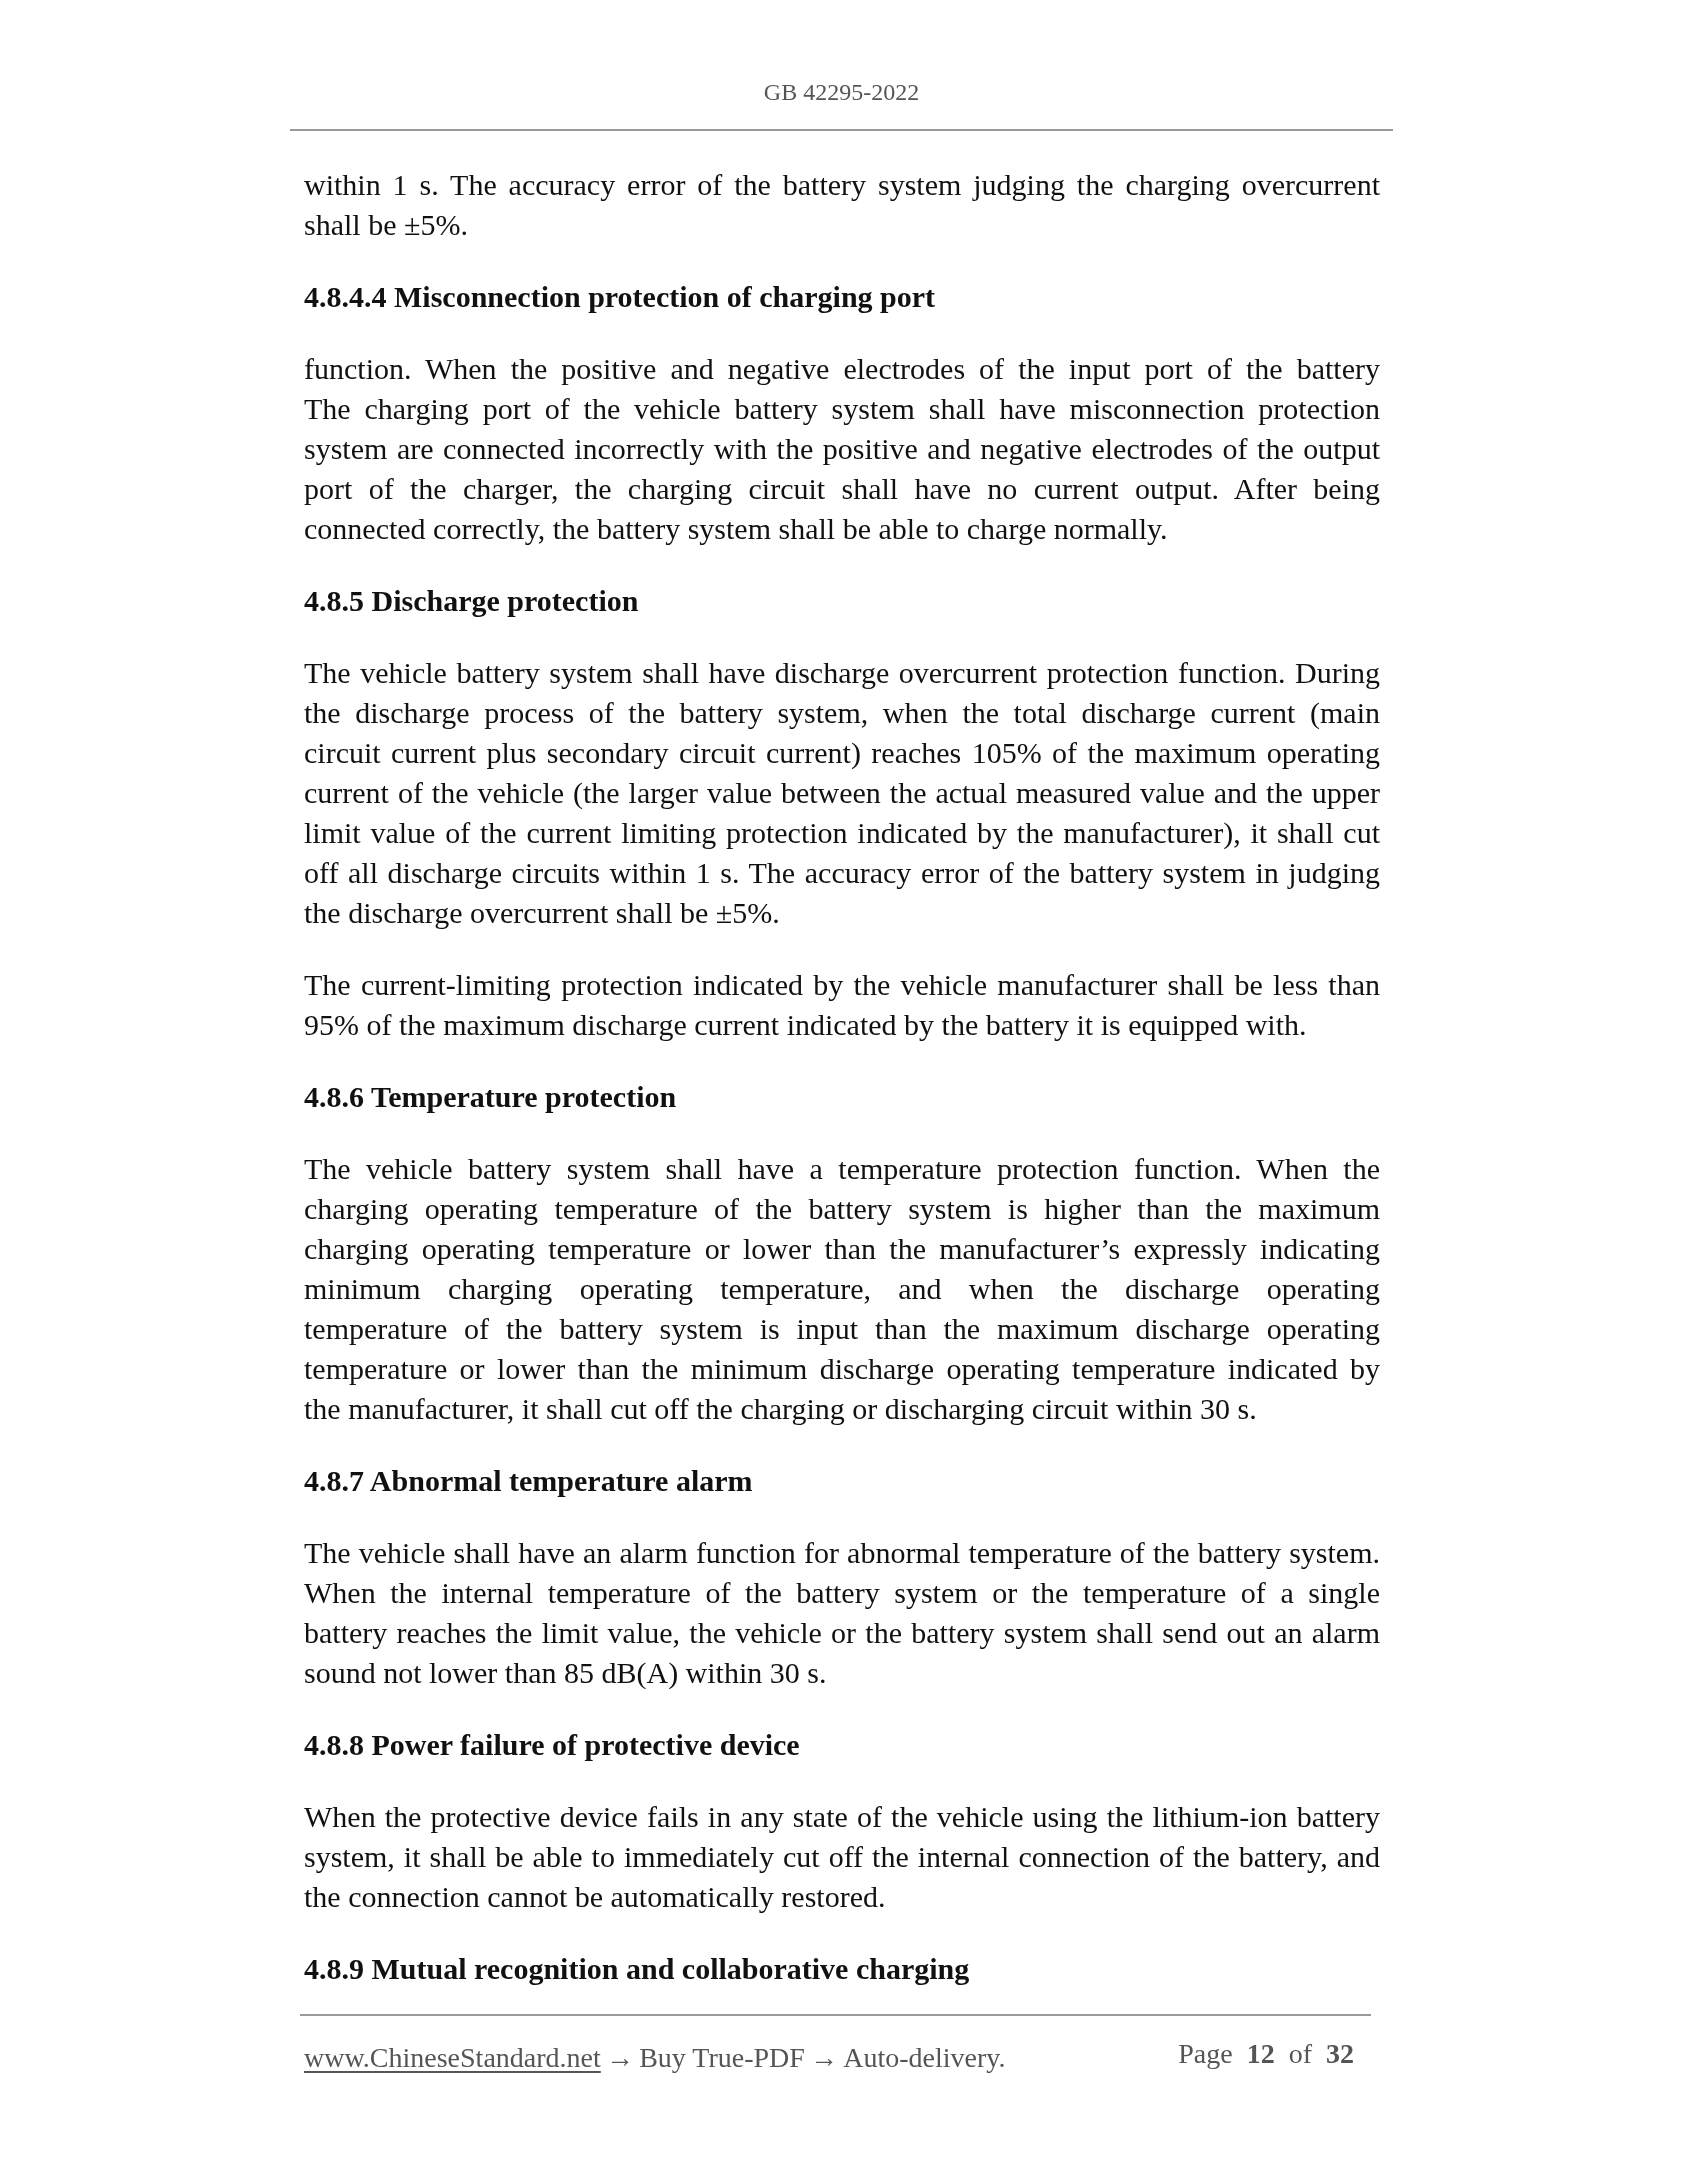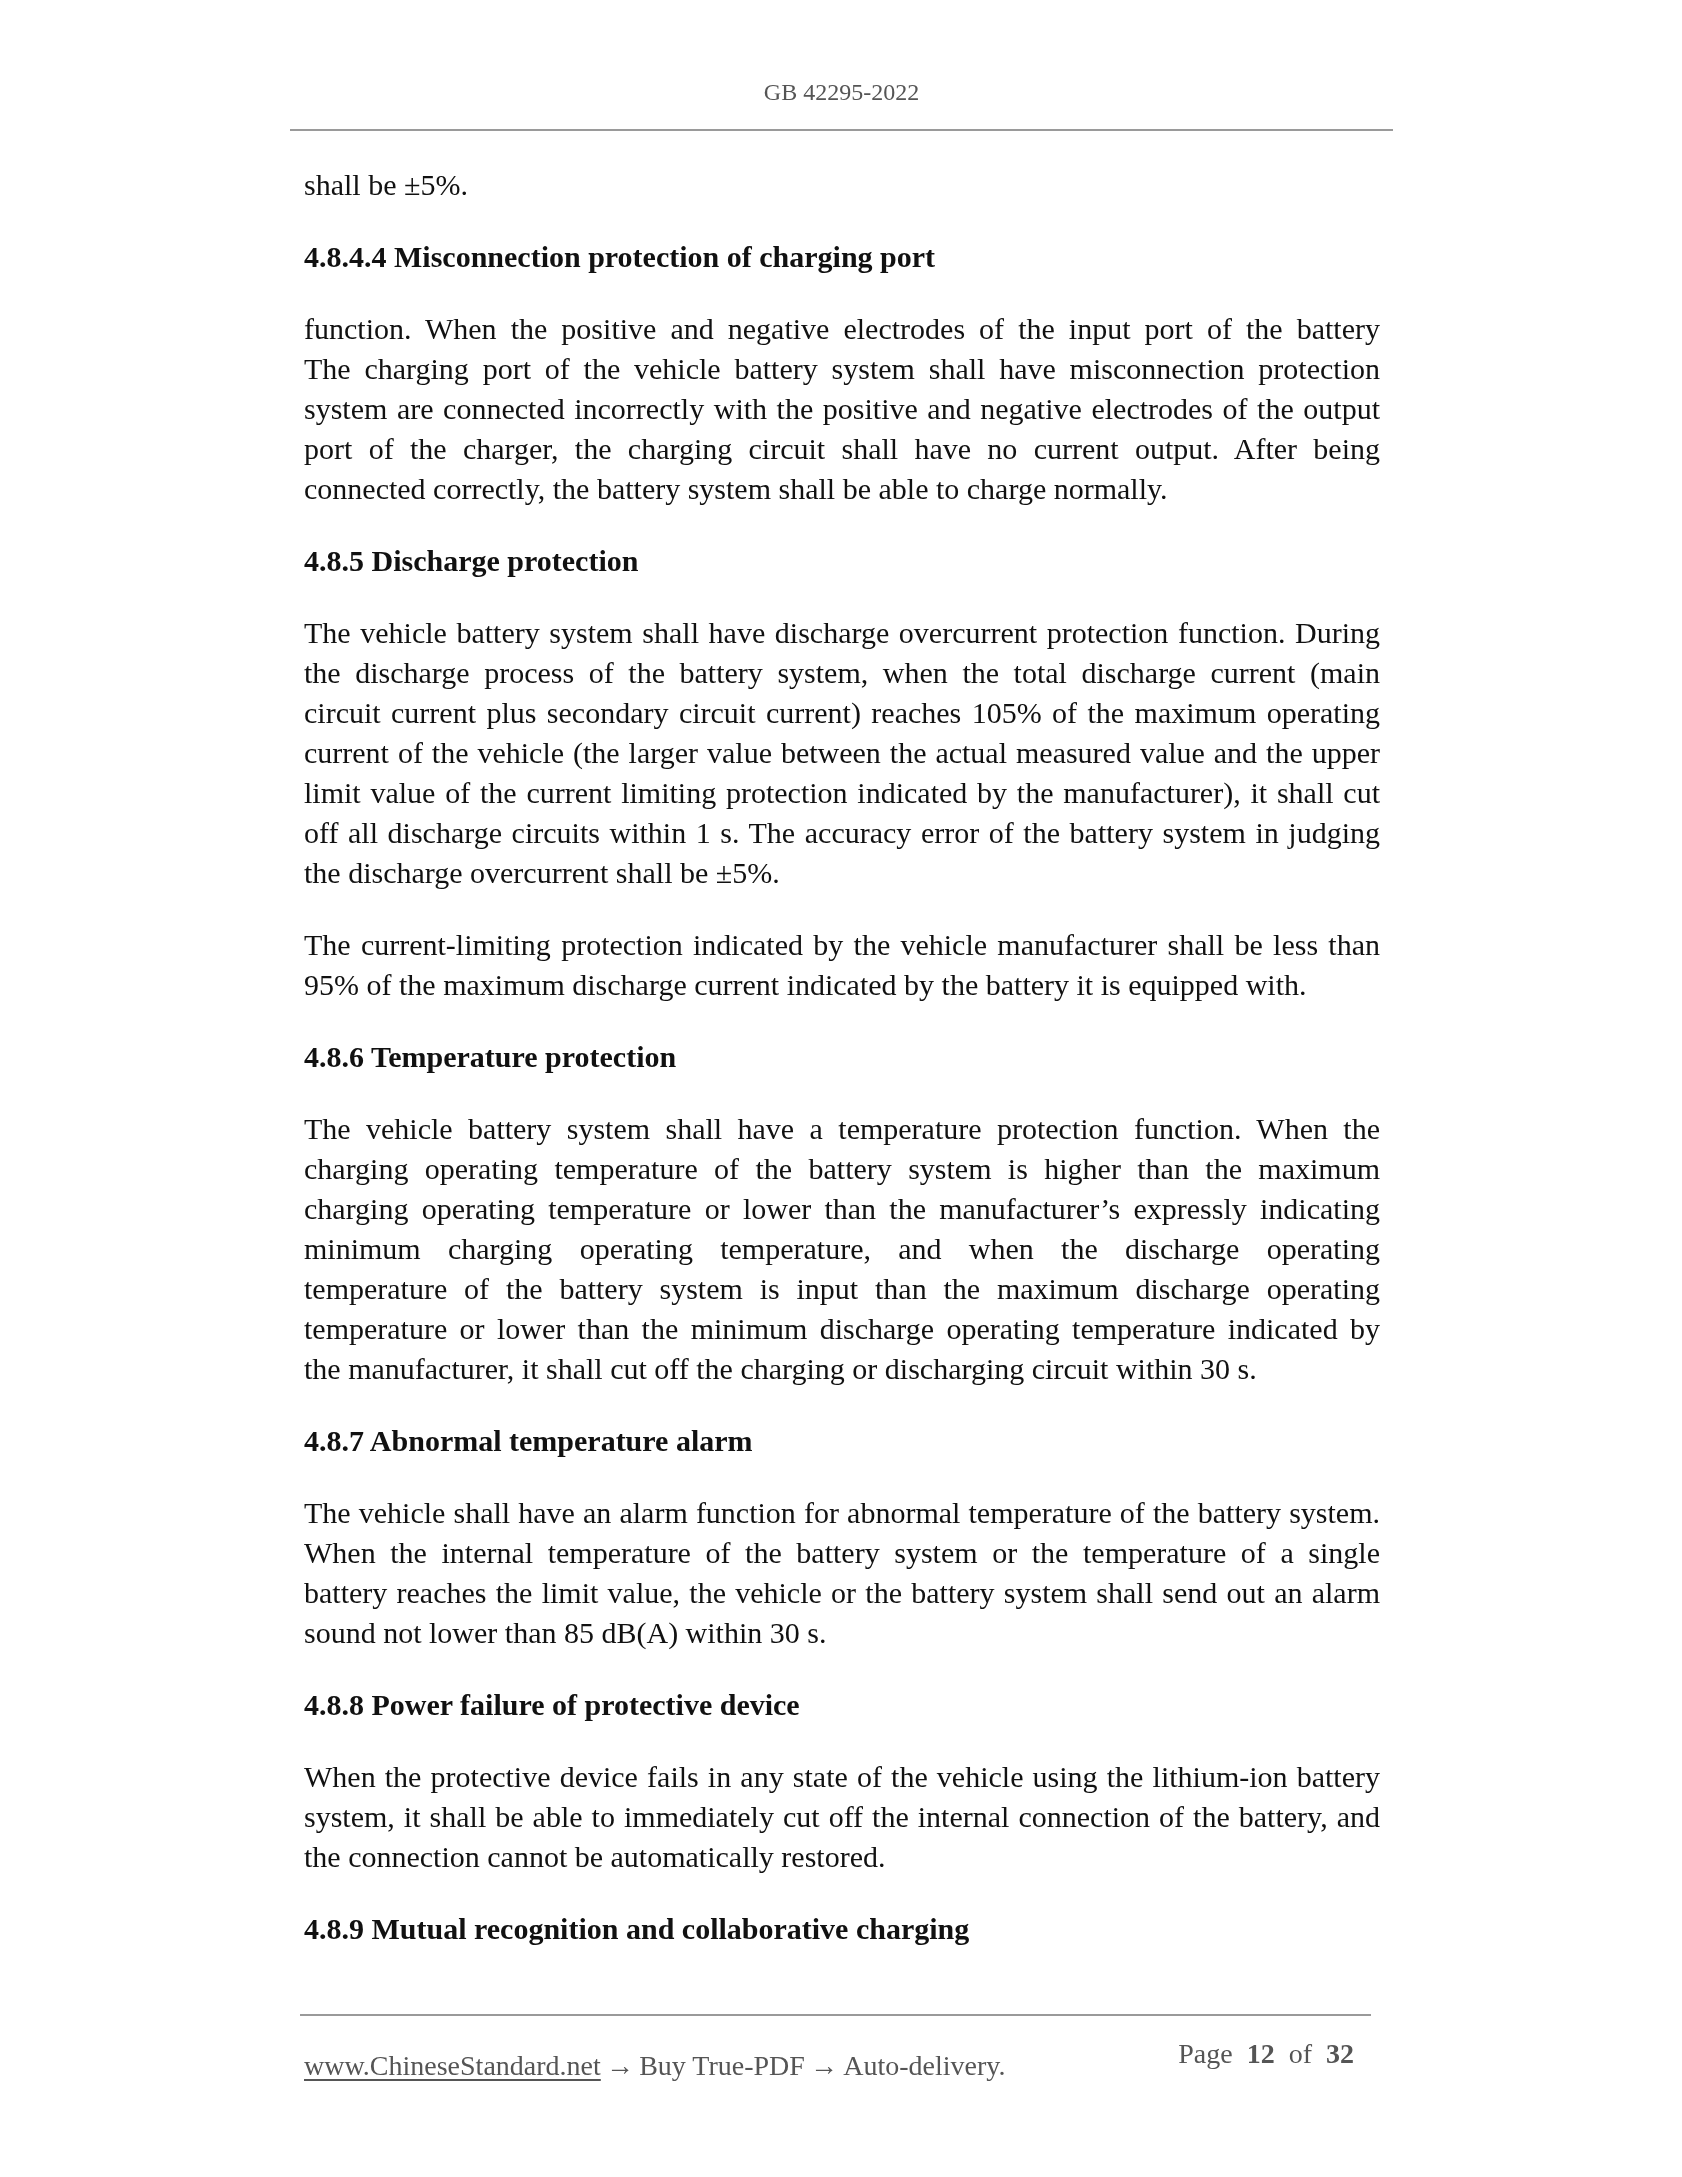--- a/index.html
+++ b/index.html
@@ -62,34 +62,35 @@
   .footer {
     position: absolute;
     left: 304px;
     width: 1062px;
     top: 2036px;
     height: 35px;
     line-height: 35px;
     font-size: 28px;
     color: #555555;
   }
-  .footer-left { position: absolute; left: 0; top: 12px; white-space: nowrap; }
+  .footer-left { position: absolute; left: 0; top: 4px; white-space: nowrap; }
   .footer-link { color: #555555; text-decoration: underline; text-decoration-thickness: 1.7px; text-underline-offset: 4.3px; cursor: pointer; }
   .arrow { display: inline-block; margin: 0 5.2px; }
   .footer-right { position: absolute; right: 12px; top: 0; white-space: nowrap; word-spacing: 7px; }
   .footer-right b { font-weight: bold; }
 </style>
 </head>
 <body>
 
 <div class="page-header">GB 42295-2022</div>
 <div class="rule header-rule"></div>
 
 <div class="content" id="content">
     <div class="block">
+      <div class="line j">within 1 s. The accuracy error of the battery system judging the charging overcurrent</div>
       <div class="line">shall be ±5%.</div>
     </div>
     <div class="block">
       <div class="line heading">4.8.4.4 Misconnection protection of charging port</div>
     </div>
     <div class="block">
       <div class="line j">function. When the positive and negative electrodes of the input port of the battery</div>
       <div class="line j">The charging port of the vehicle battery system shall have misconnection protection</div>
       <div class="line j">system are connected incorrectly with the positive and negative electrodes of the output</div>
       <div class="line j">port of the charger, the charging circuit shall have no current output. After being</div>

